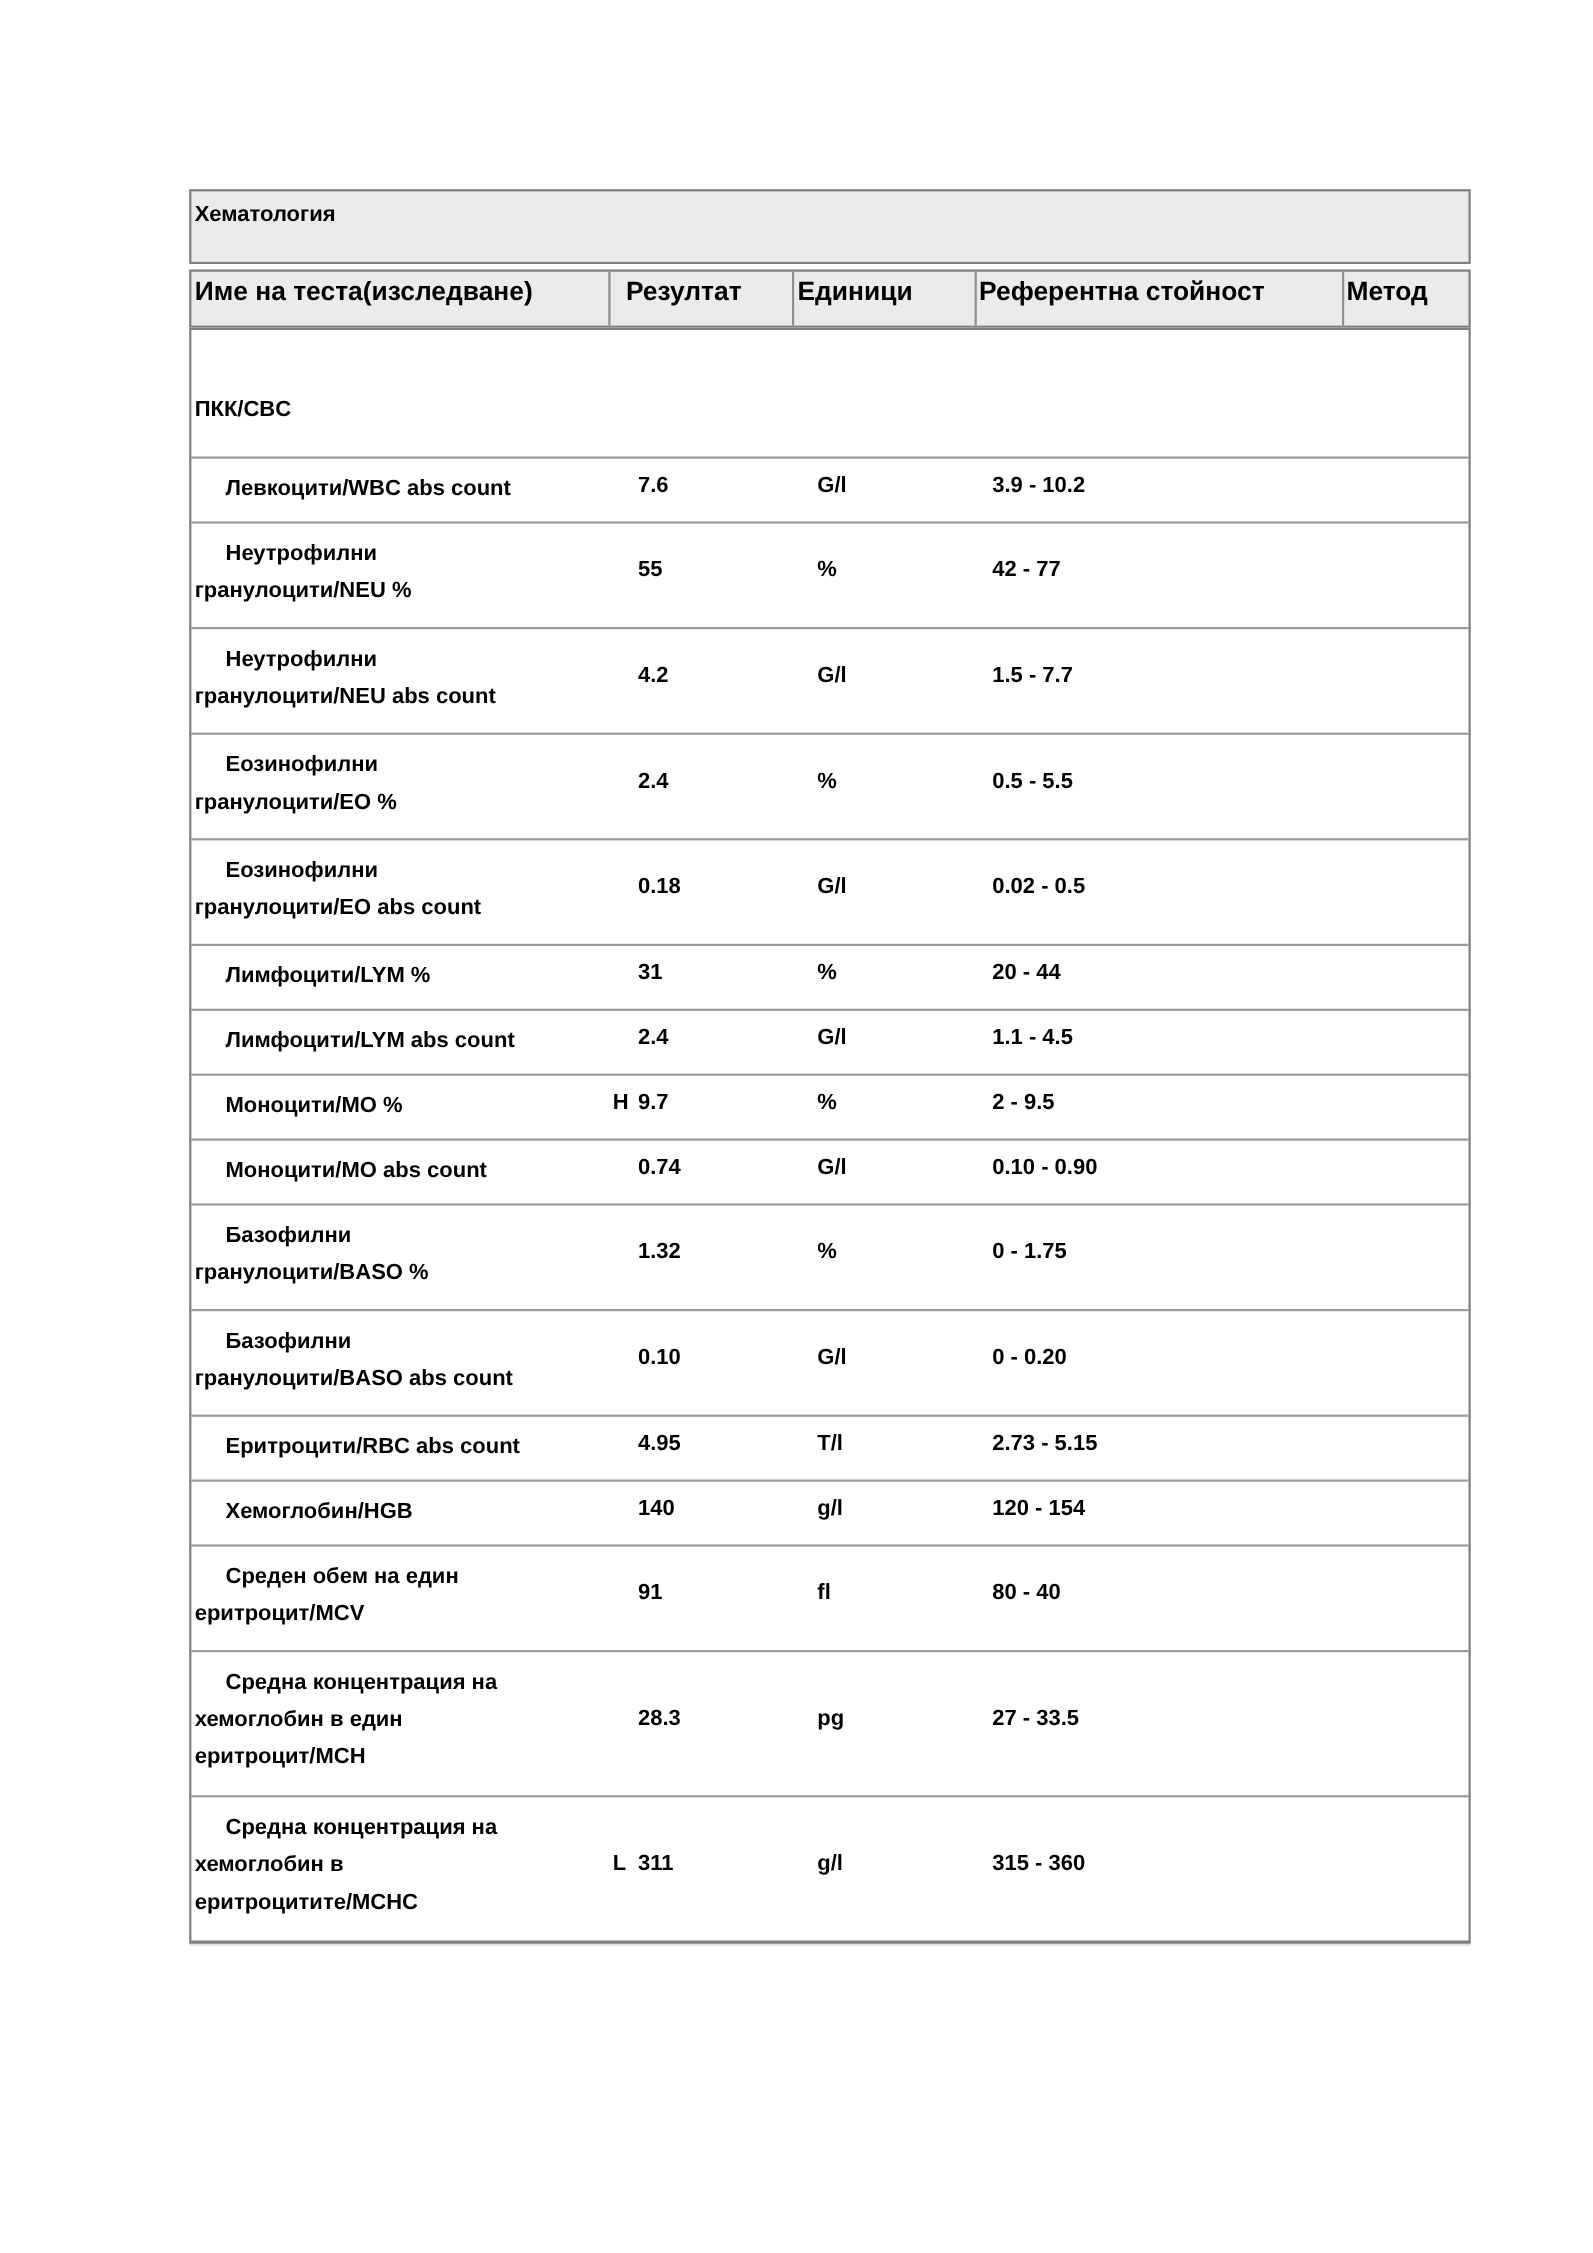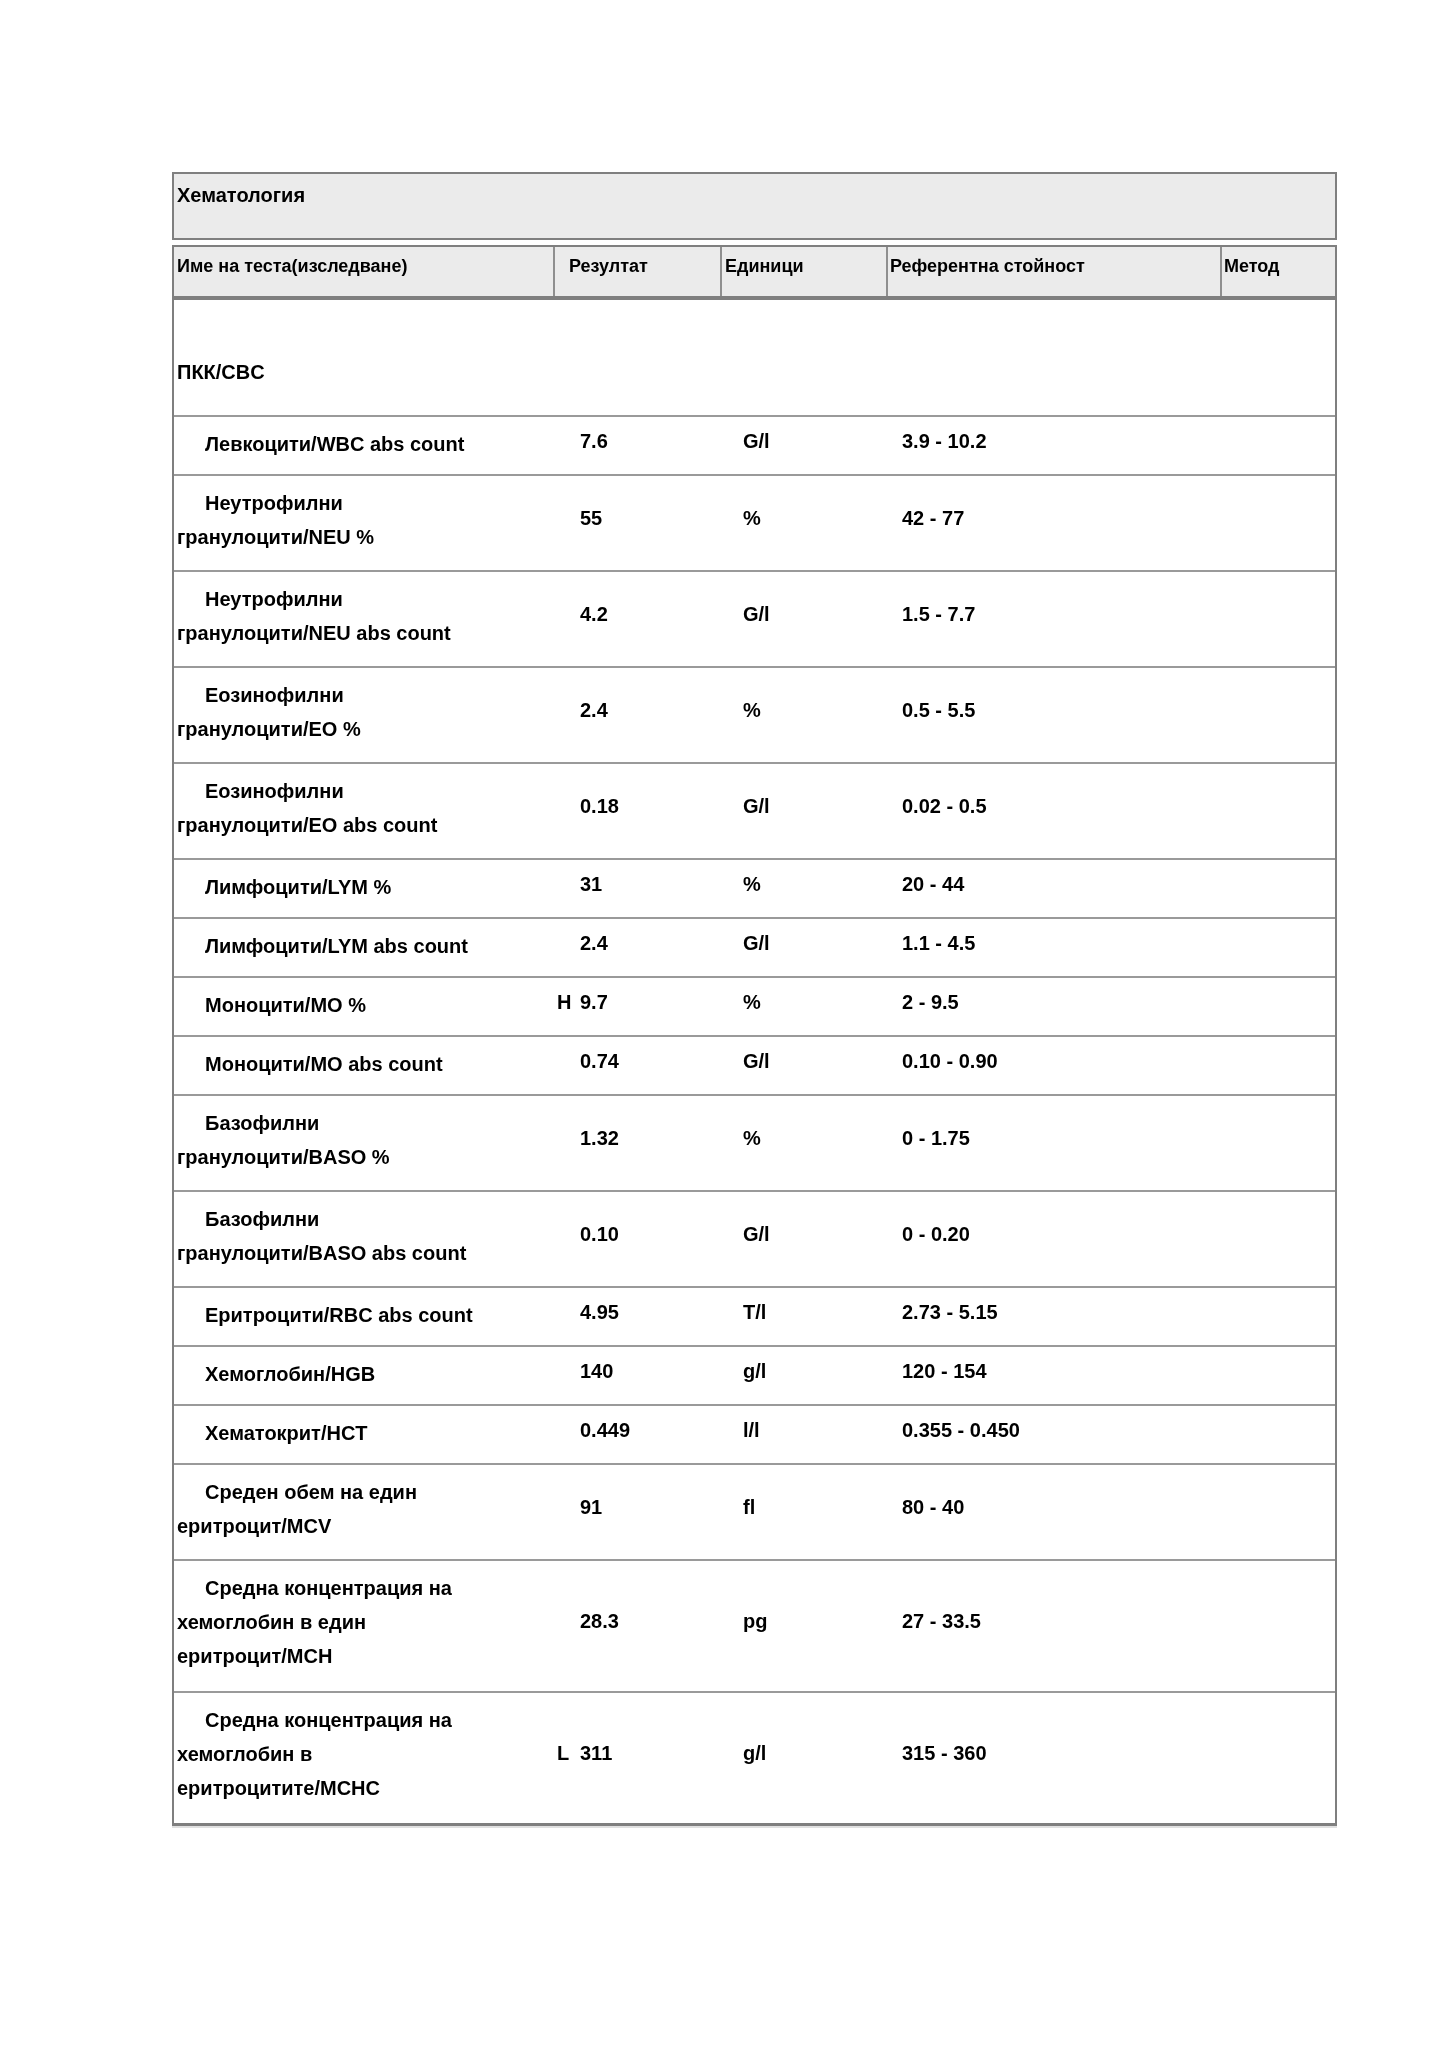--- a/index.html
+++ b/index.html
@@ -34,21 +34,21 @@
     margin-bottom: 5px;
   }
   
   .cols-header {
     box-sizing: border-box;
     display: grid;
     grid-template-columns: 381px 167px 166px 334px 1fr;
     height: 53px;
     background: #ebebeb;
     border: 2px solid #7f7f7f;
-    font-size: 18px;
+    font-size: 24px;
     line-height: 34px;
   }
   .hcell {
     box-sizing: border-box;
     border-right: 2px solid #8f8f8f;
     padding-top: 2px;
     overflow: hidden;
     white-space: nowrap;
   }
   .hcell:last-child { border-right: none; }
@@ -374,38 +374,20 @@
       <span>g/l</span>
     </div>
     <div class="cell val-cell ref-cell">
       <span>120 - 154</span>
     </div>
     <div class="cell val-cell method-cell">
       <span></span>
     </div>
   </div>
 
-  <div class="data-row lines-1">
-    <div class="cell name-cell">
-          <div class="name-line first">Хематокрит/HCT</div>
-        </div>
-    <div class="cell val-cell result-cell">
-      <span class="flag"></span>
-      <span class="result-value">0.449</span>
-    </div>
-    <div class="cell val-cell units-cell">
-      <span>l/l</span>
-    </div>
-    <div class="cell val-cell ref-cell">
-      <span>0.355 - 0.450</span>
-    </div>
-    <div class="cell val-cell method-cell">
-      <span></span>
-    </div>
-  </div>
 
   <div class="data-row lines-2">
     <div class="cell name-cell">
           <div class="name-line first">Среден обем на един</div>
           <div class="name-line">еритроцит/MCV</div>
         </div>
     <div class="cell val-cell result-cell">
       <span class="flag"></span>
       <span class="result-value">91</span>
     </div>

